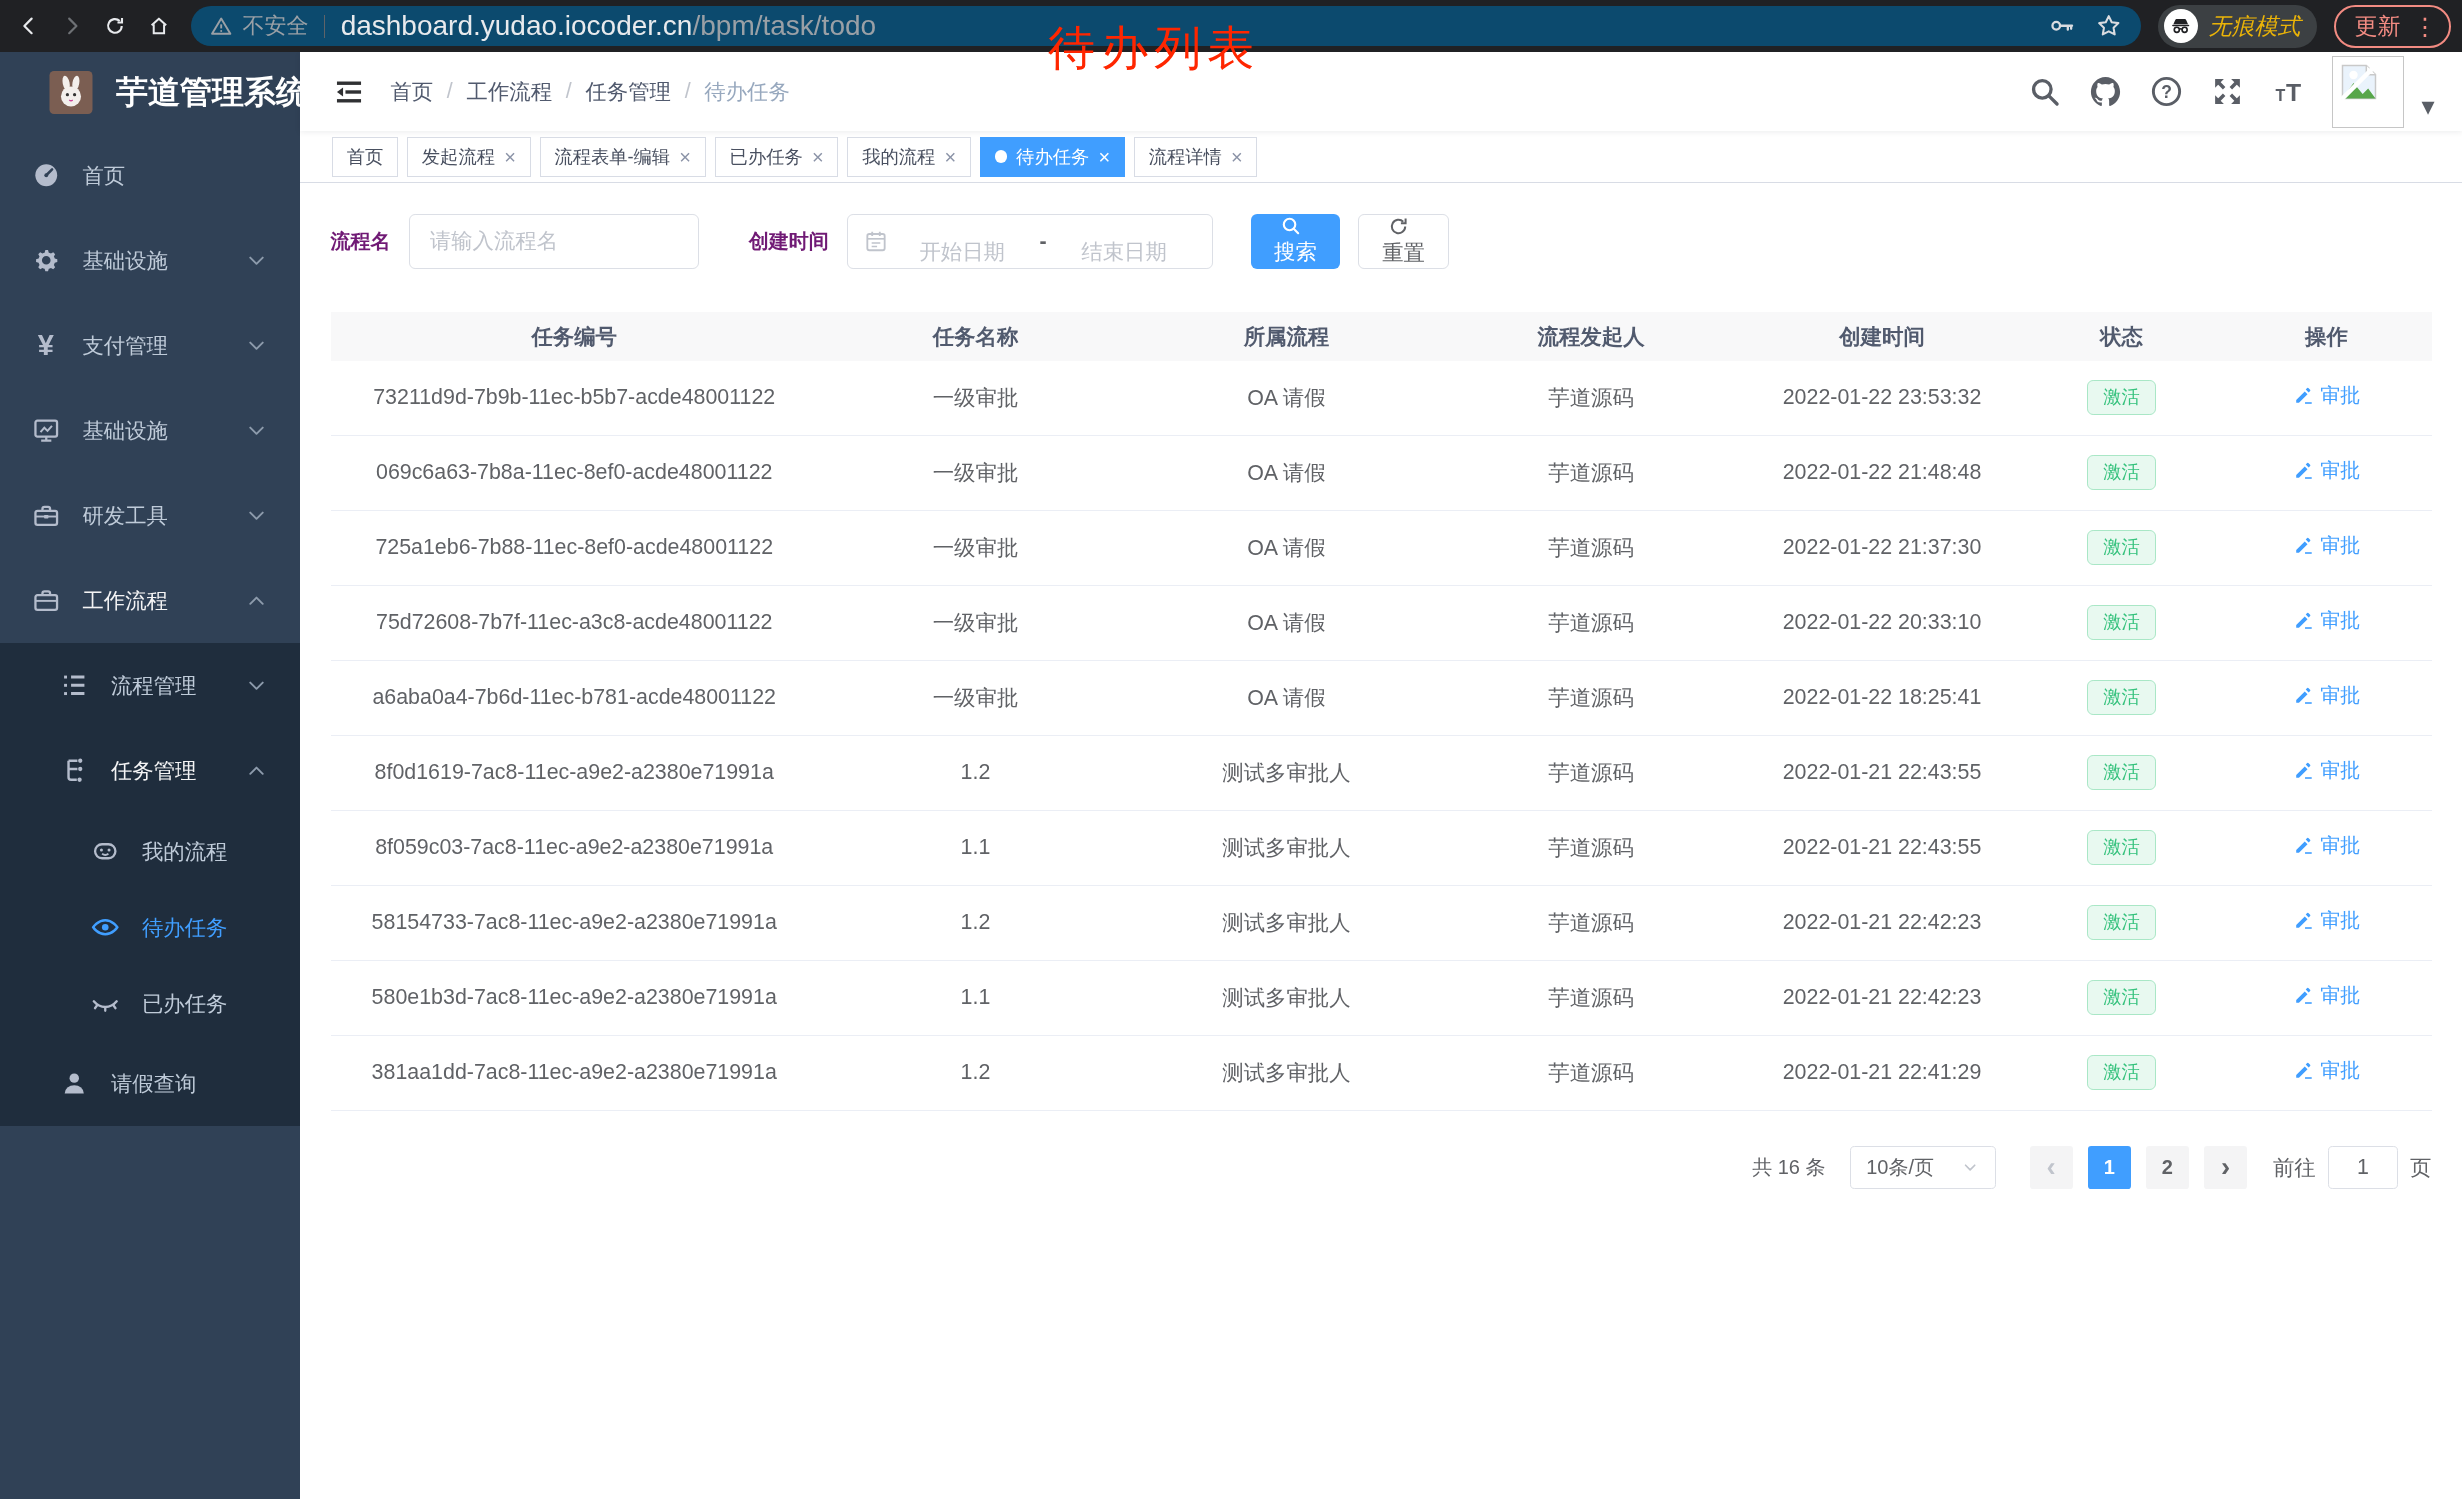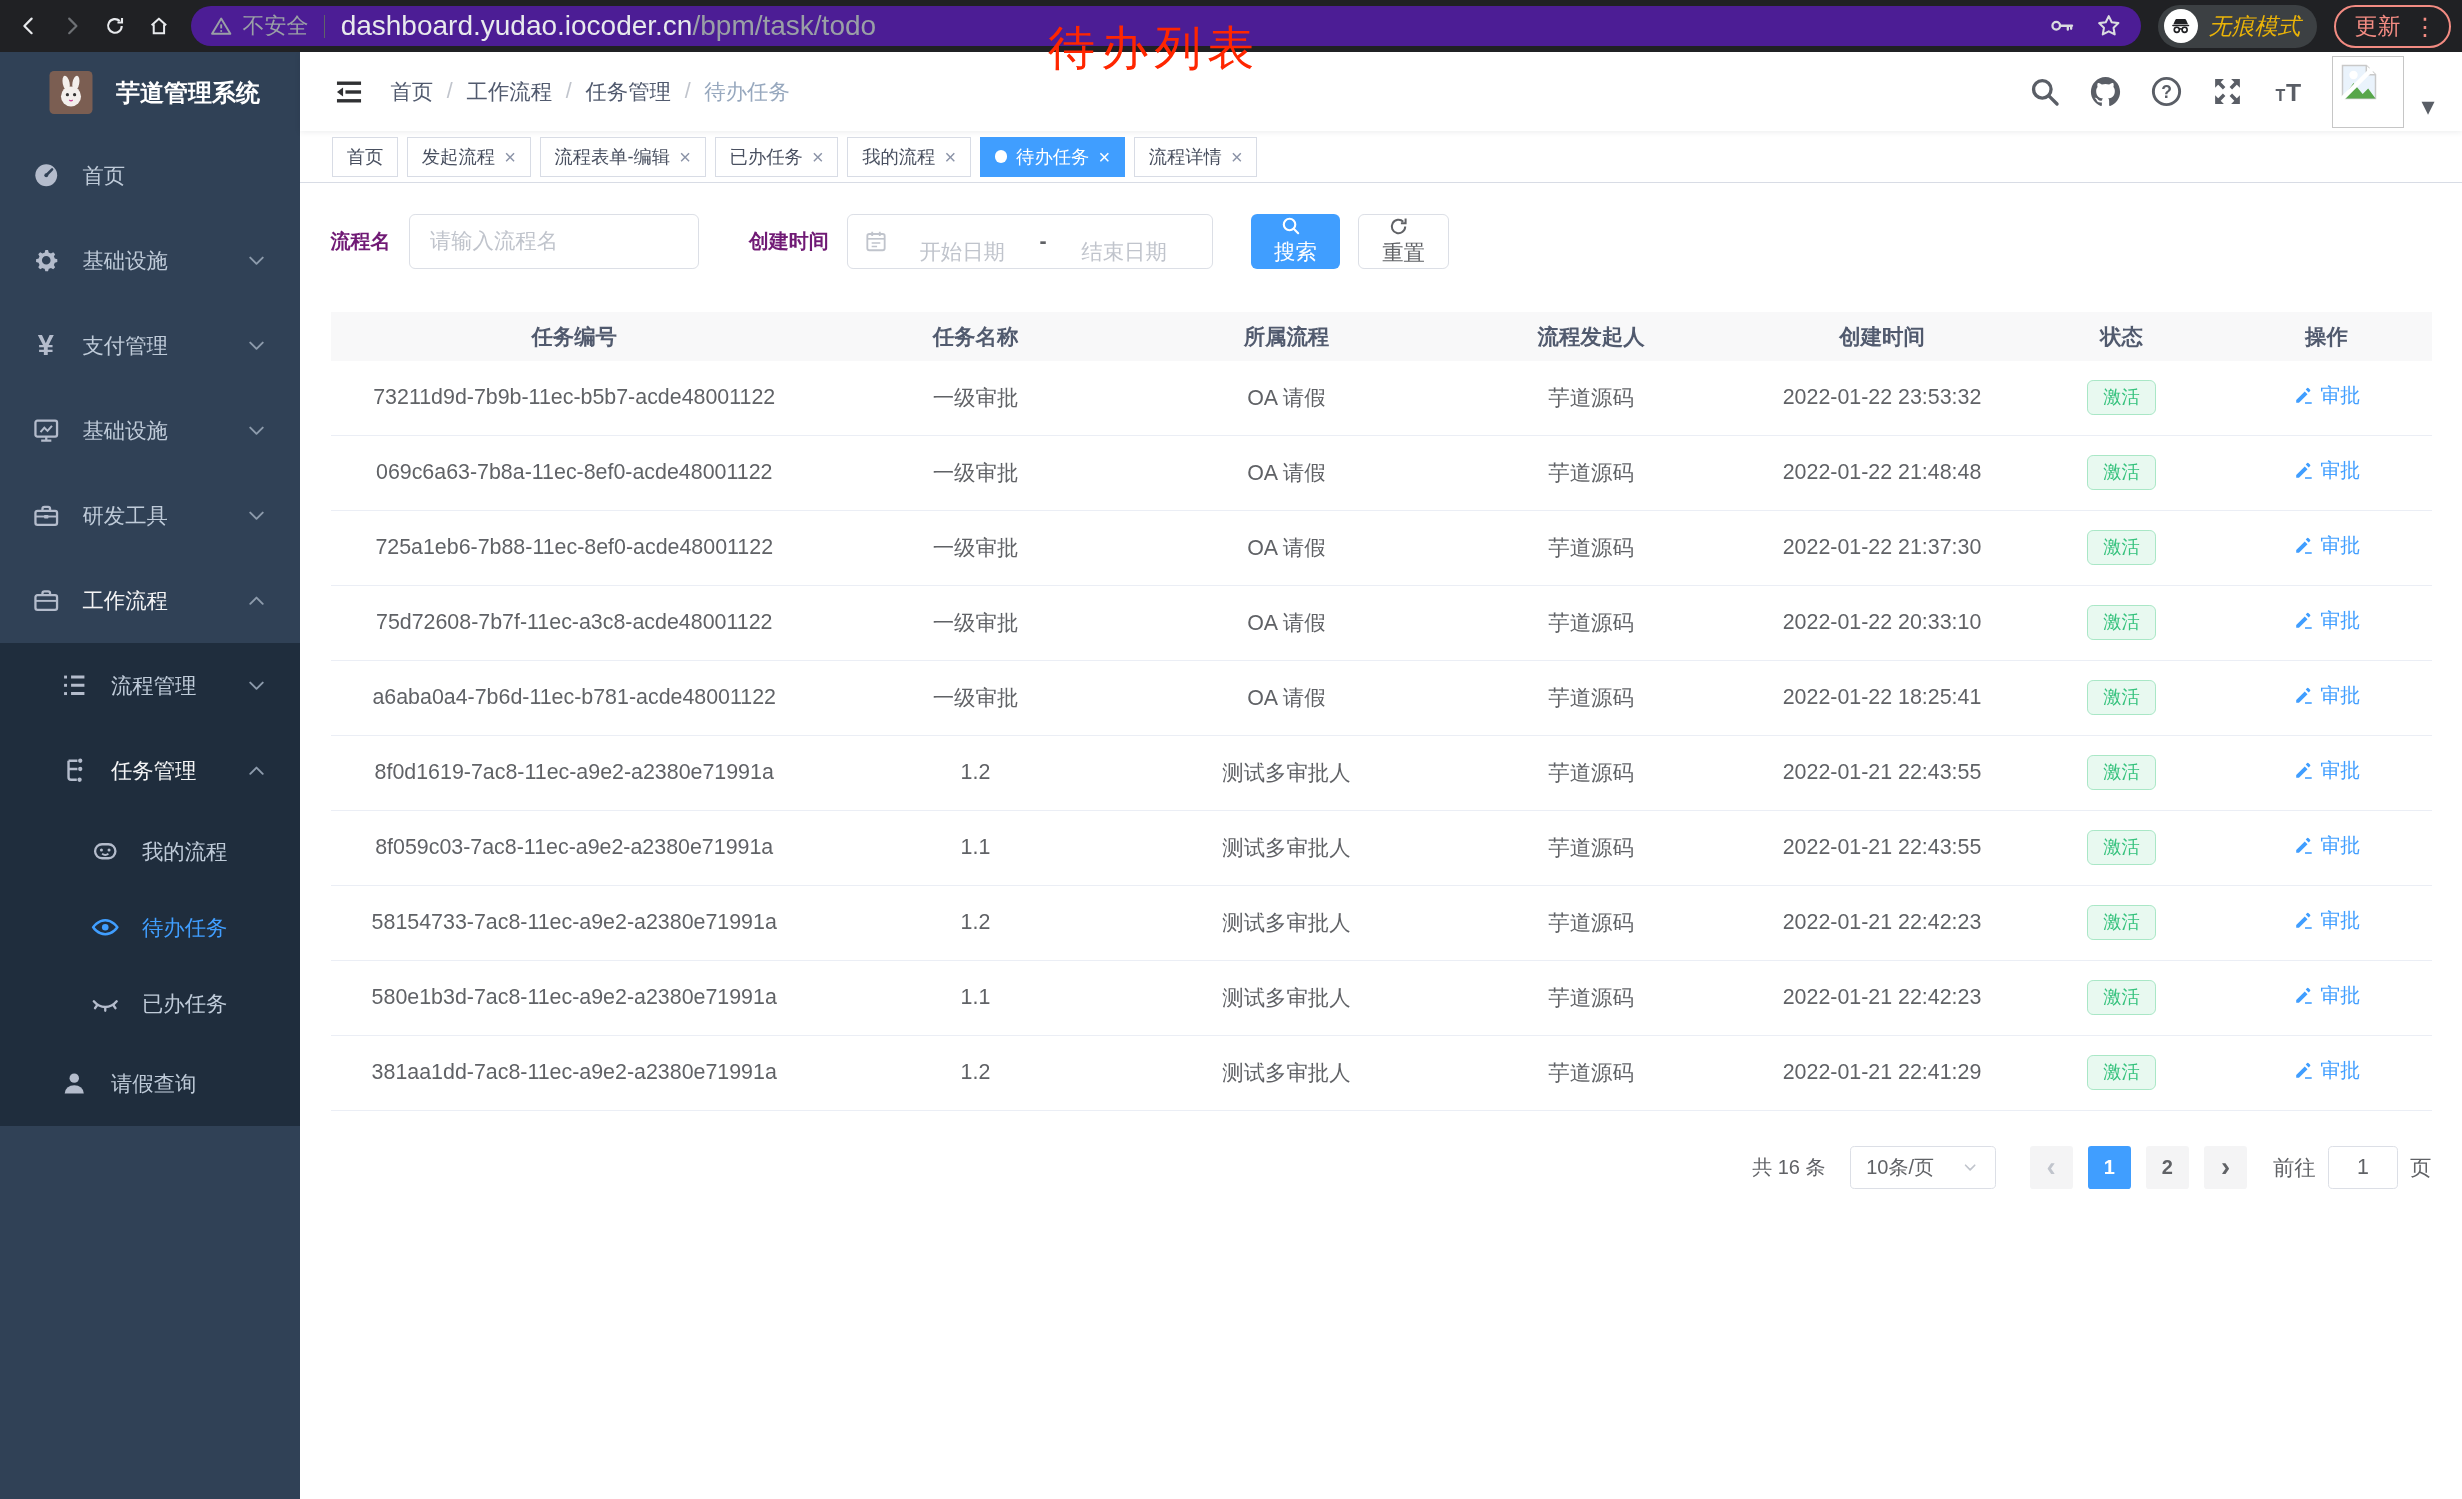--- a/index.html
+++ b/index.html
@@ -4,42 +4,42 @@
 <style>
   * { box-sizing: border-box; margin: 0; padding: 0; }
   html,body { width: 2462px; height: 1500px; overflow: hidden; }
   body { font-family: "Liberation Sans", "DejaVu Sans", sans-serif; background: #fff; position: relative; }
   .icon svg, .menu-icon svg, .menu-chevron svg, .nav-icon svg, .bicon svg, .licon svg, .cal-icon svg, .caret2 svg { display:block; width:100%; height:100%; }
 
   
   .chrome { height: 52px; background: #202124; display: flex; align-items: center; padding: 0 10.7px; position: relative; z-index: 5; }
   .chrome-btn { width: 37px; height: 37px; padding: 7.6px; color: #e8eaed; border-radius: 50%; flex-shrink: 0; margin-right: 6.1px; }
   .chrome-btn.disabled { color: #6e7175; }
-  .omnibox { flex: 1; height: 40px; background: #4c1d95; border-radius: 20px; display: flex; align-items: center; padding: 0 18.3px; margin: 0 7.6px; color: #e8eaed; min-width: 0; }
+  .omnibox { flex: 1; height: 40px; background: #0c4a6e; border-radius: 20px; display: flex; align-items: center; padding: 0 18.3px; margin: 0 7.6px; color: #e8eaed; min-width: 0; }
   .omni-icon { width: 24.4px; height: 24.4px; color: #9aa0a6; flex-shrink: 0; }
   .omni-sec { color: #9aa0a6; font-size: 22px; margin-left: 9.2px; white-space: nowrap; }
   .omni-div { width: 1.5px; height: 23px; background: #5f6368; margin: 0 15.3px; }
   .omni-url { font-size: 28px; white-space: nowrap; overflow: hidden; }
   .omni-url .dim { color: #9aa0a6; }
   .omni-spacer { flex: 1; }
   .omni-right { width: 27.5px; height: 27.5px; color: #dadce0; margin-left: 20px; flex-shrink: 0; }
   .incog { height: 43px; background: #3c4043; border-radius: 21.4px; display: flex; align-items: center; padding: 0 17px 0 6.1px; margin: 0 9.2px; flex-shrink: 0; }
   .incog-circle { width: 34px; height: 34px; border-radius: 50%; background: #fff; color: #202124; padding: 5.3px; margin-right: 10.7px; }
   .incog-label { color: #eab308; font-size: 23px; white-space: nowrap; font-style: italic; }
   .update-pill { height: 43px; border: 2.3px solid #f28b82; border-radius: 21.4px; display: flex; align-items: center; padding: 0 12.2px 0 18.3px; color: #f28b82; flex-shrink: 0; margin-left: 7.6px; }
   .update-label { font-size: 23px; white-space: nowrap; }
   .kebab { margin-left: 12.2px; font-size: 24.4px; letter-spacing: 0; }
   .kebab::before { content: "\22EE"; }
 
   
   .app { display: flex; height: 1448px; }
   .sidebar { width: 300px; background: #304156; flex-shrink: 0; overflow: hidden; }
   .logo-row { height: 81px; display: flex; align-items: center; padding-left: 46px; }
   .logo-img { width: 50px; height: 43px; border-radius: 4.6px; overflow: hidden; flex-shrink: 0; }
-  .logo-title { color: #fff; font-size: 24px; font-weight: bold; margin-left: 20px; white-space: nowrap; }
+  .logo-title { color: #fff; font-size: 32px; font-weight: bold; margin-left: 20px; white-space: nowrap; }
   .menu-item { display: flex; align-items: center; color: #bfcbd9; font-size: 21.4px; cursor: pointer; }
   .lvl1 { height: 85px; padding-left: 30.5px; }
   .lvl2 { height: 85px; padding-left: 59px; }
   .lvl3 { height: 76px; padding-left: 90px; }
   .menu-icon { width: 30.5px; height: 30.5px; margin-right: 21.4px; color: #b4bccc; flex-shrink: 0; }
   .menu-icon .yen { font-size: 29px; font-weight: bold; line-height: 30.5px; display: block; text-align: center; }
   .menu-label { flex: 1; white-space: nowrap; }
   .menu-chevron { width: 23px; height: 23px; margin-right: 32px; color: #8d9bac; flex-shrink: 0; }
   .menu-item.dark { background: #1f2d3d; }
   .menu-item.hl { color: #f4f4f5; }

